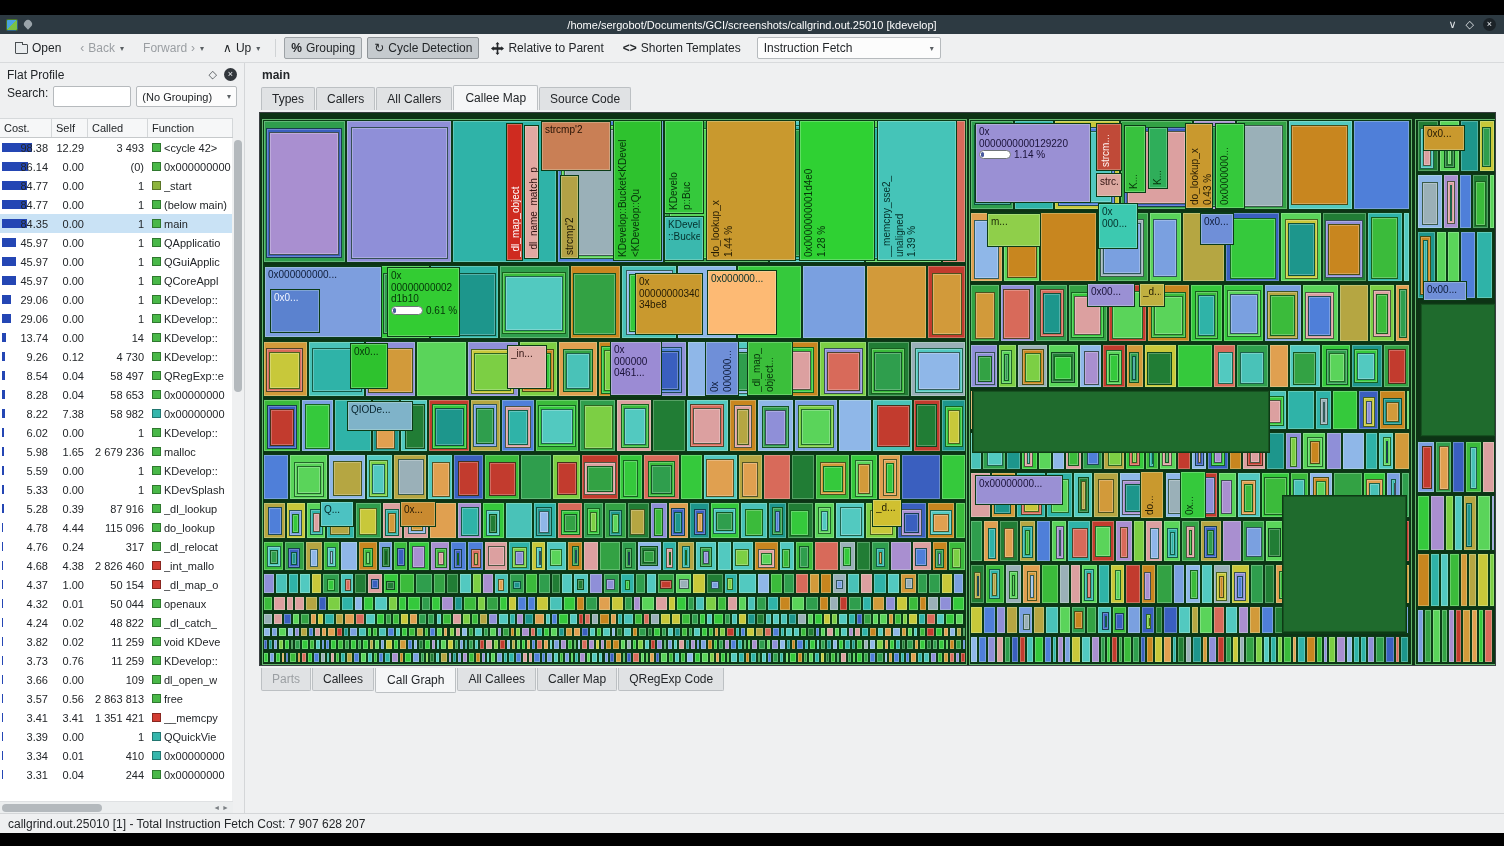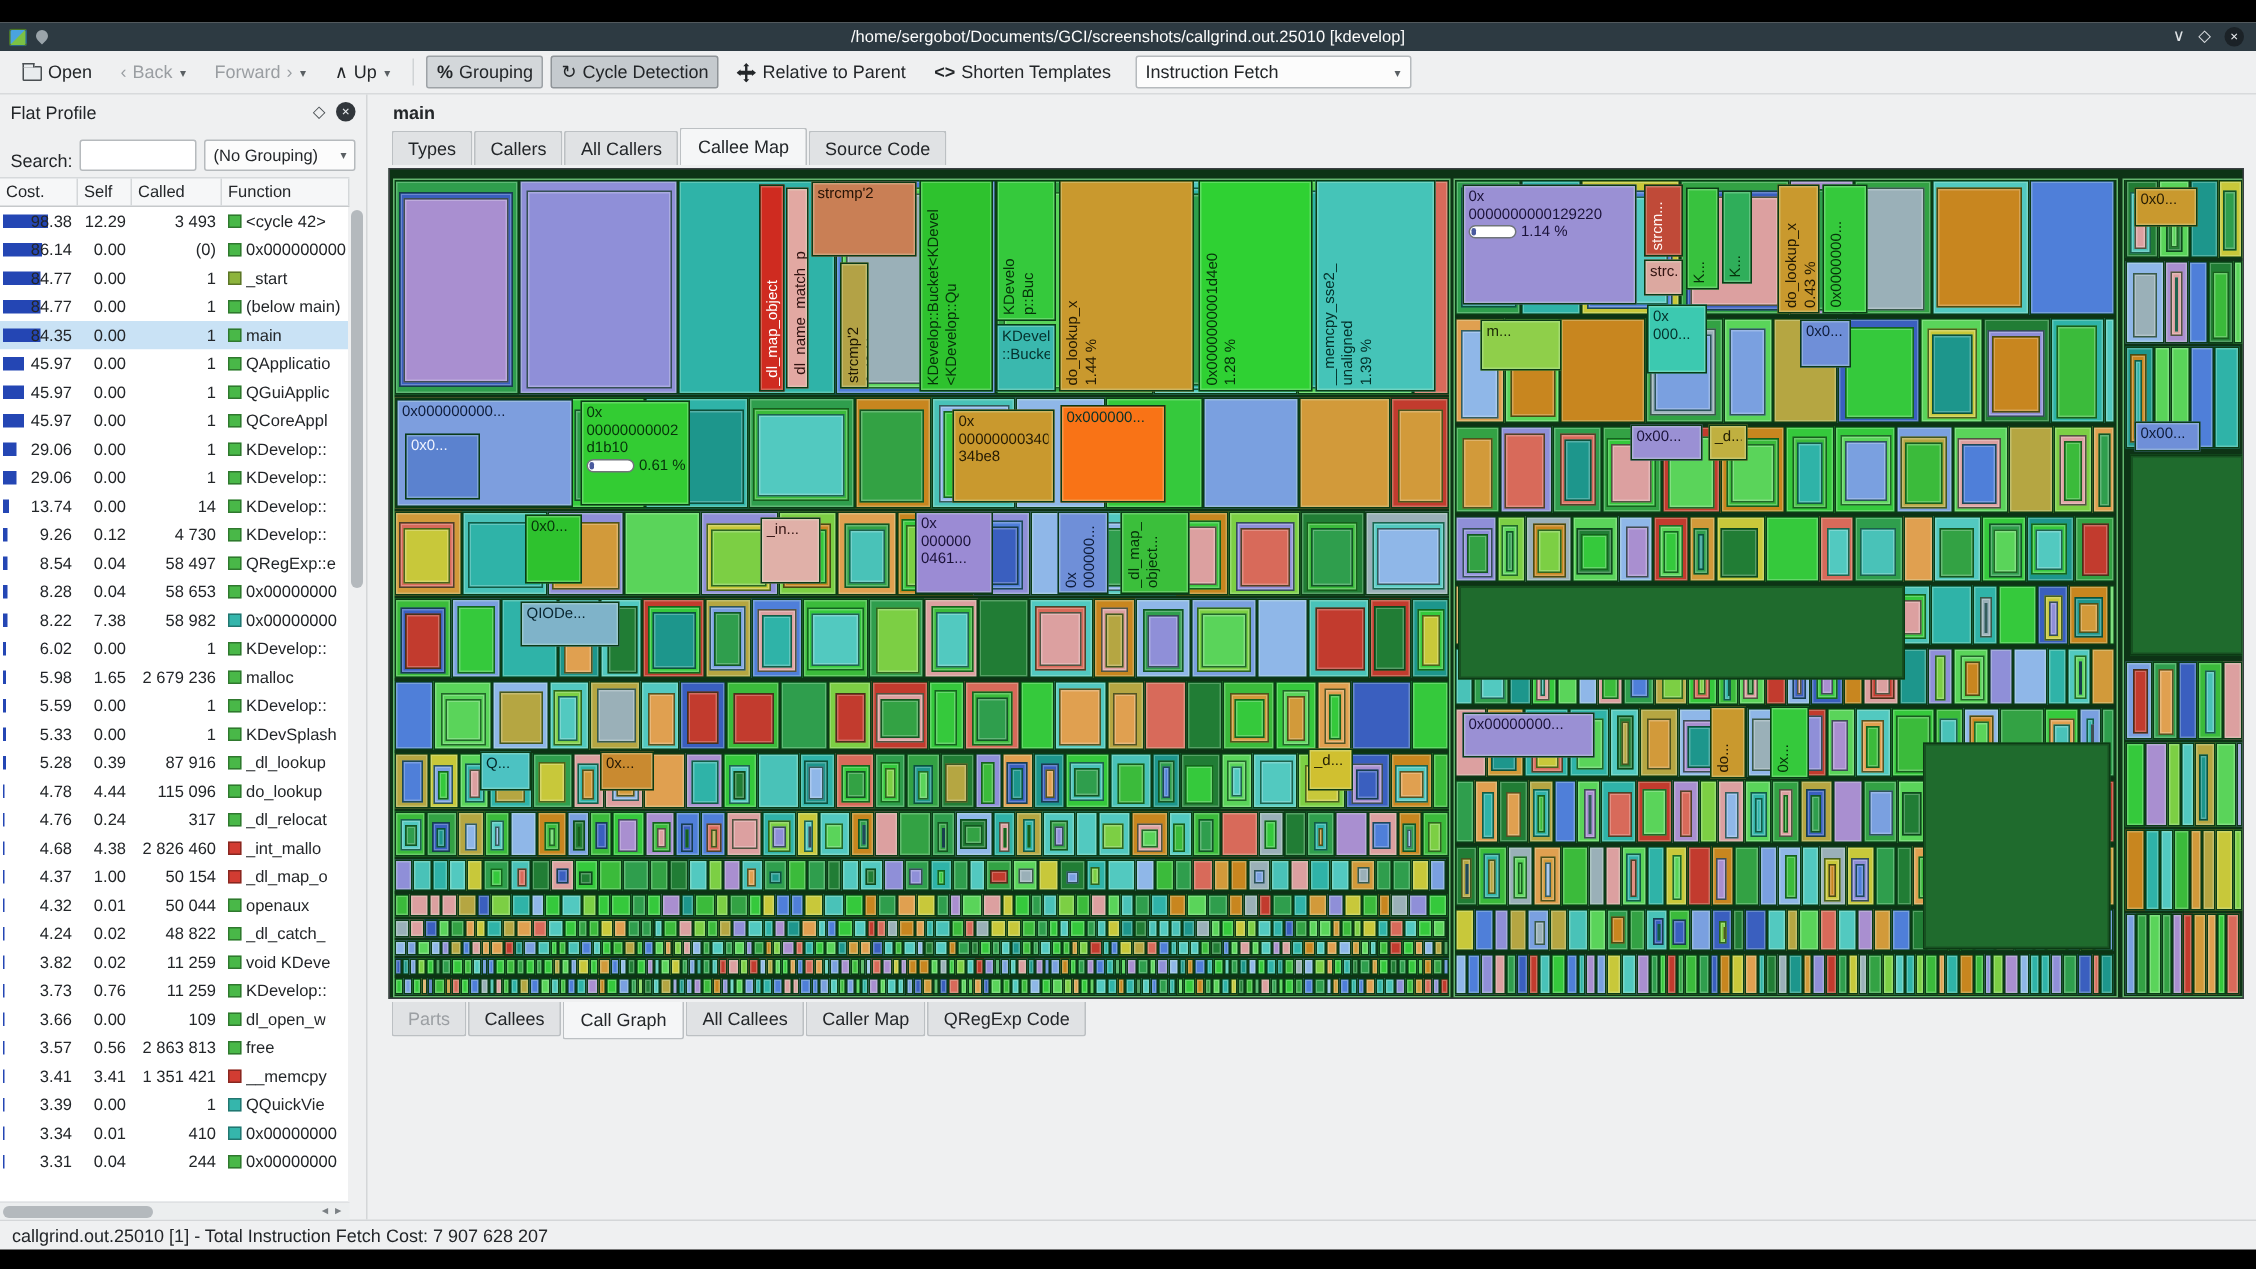--- a/index.html
+++ b/index.html
@@ -31,21 +31,21 @@
 .move-icon{width:13px;height:13px}
 .combo{display:flex;align-items:center;justify-content:space-between;width:184px;height:22px;border:1px solid #b6babd;border-radius:2px;background:#fcfcfc;padding:0 6px;margin-left:4px}
 
 .content{flex:1;display:flex;min-height:0}
 
 .dock{width:245px;flex:none;display:flex;flex-direction:column;border-right:1px solid #d4d6d8;position:relative;min-height:0}
 .dock-header{height:23px;display:flex;align-items:center;padding:0 7px;font-size:12px;flex:none}
 .dock-title{flex:1}
 .dock-float{font-size:11px;color:#4a4f53;margin-right:7px}
 .dock-close{width:13px;height:13px;border-radius:50%;background:#31363b;color:#eceff1;font-size:9px;display:flex;align-items:center;justify-content:center;line-height:1}
-.search-row{height:28px;display:flex;align-items:flex-end;gap:5px;padding:0 7px;font-size:12px;flex:none}
+.search-row{height:28px;display:flex;align-items:flex-start;gap:5px;padding:0 7px;font-size:12px;flex:none}
 .search-input{width:78px;height:21px;border:1px solid #b6babd;border-radius:2px;background:#fff;outline:none;font:11px "Liberation Sans",sans-serif;padding:0 3px}
 .group-combo{flex:1;height:21px;border:1px solid #b6babd;border-radius:2px;background:#fcfcfc;display:flex;align-items:center;justify-content:space-between;padding:0 5px;font-size:11px;white-space:nowrap;overflow:hidden}
 .theader{display:flex;height:20px;font-size:11px;border-top:1px solid #d6d9db;border-bottom:1px solid #c6c9cb;background:#f6f7f8;margin-top:4px;width:233px;flex:none}
 .hcell{display:flex;align-items:center;padding-left:4px;border-right:1px solid #d4d7d9;overflow:hidden}
 .tbody{flex:1;overflow:hidden;background:#fff;width:233px}
 .trow{display:flex;height:19px;font-size:11px;align-items:center;background:#fff}
 .trow.sel{background:#c9e2f5}
 .tc{height:100%;display:flex;align-items:center;overflow:hidden}
 .col-incl{width:52px;position:relative;justify-content:flex-end;padding-right:4px}
 .col-self{width:36px;justify-content:flex-end;padding-right:4px}
@@ -2447,21 +2447,21 @@
                 <i style="width: 10%;"></i>
               </span>
               <span>0.61 %</span>
             </div>
           </div>
           <div class="tm-cell" style="left: 375px; top: 160px; width: 68px; height: 62px; background: rgb(201, 153, 46); color: rgb(36, 27, 4);">
             <div class="ln">0x</div>
             <div class="ln">00000000340</div>
             <div class="ln">34be8</div>
           </div>
-          <div class="tm-cell" style="left: 447px; top: 157px; width: 70px; height: 65px; background: #f97316; color: rgb(4, 48, 42);">
+          <div class="tm-cell" style="left: 447px; top: 157px; width: 70px; height: 65px; background: #fdba74; color: rgb(4, 48, 42);">
             <div class="ln">0x000000...</div>
           </div>
           <div class="tm-cell" style="left: 90px; top: 230px; width: 38px; height: 46px; background: rgb(46, 194, 46); color: rgb(6, 50, 10);">
             <div class="ln">0x0...</div>
           </div>
           <div class="tm-cell" style="left: 247px; top: 232px; width: 40px; height: 44px; background: rgb(224, 176, 168); color: rgb(48, 18, 16);">
             <div class="ln">_in...</div>
           </div>
           <div class="tm-cell" style="left: 350px; top: 228px; width: 52px; height: 55px; background: rgb(155, 139, 212); color: rgb(26, 18, 56);">
             <div class="ln">0x</div>

